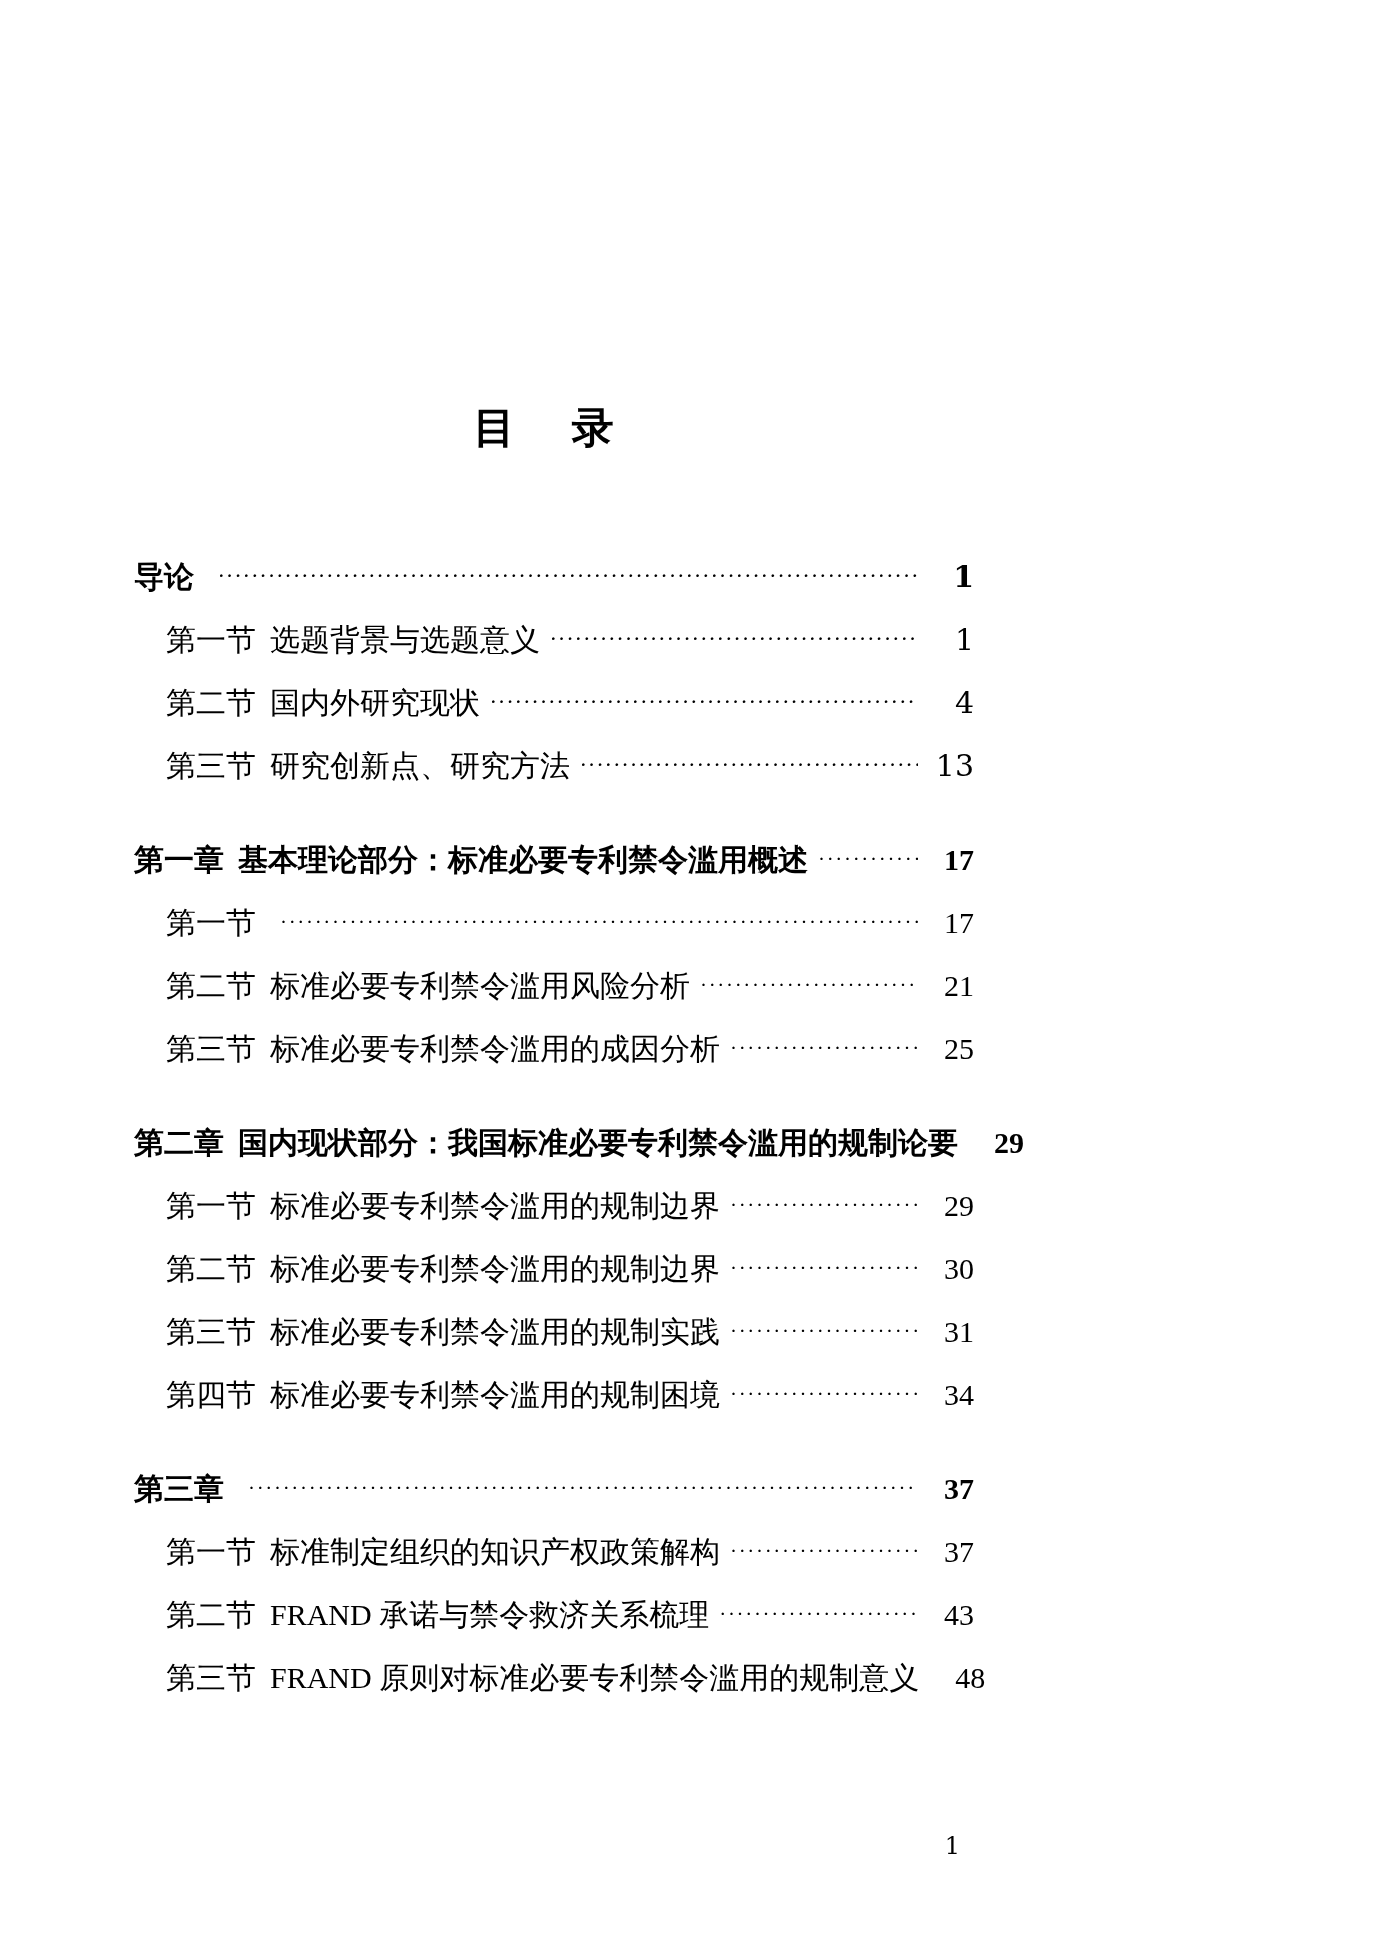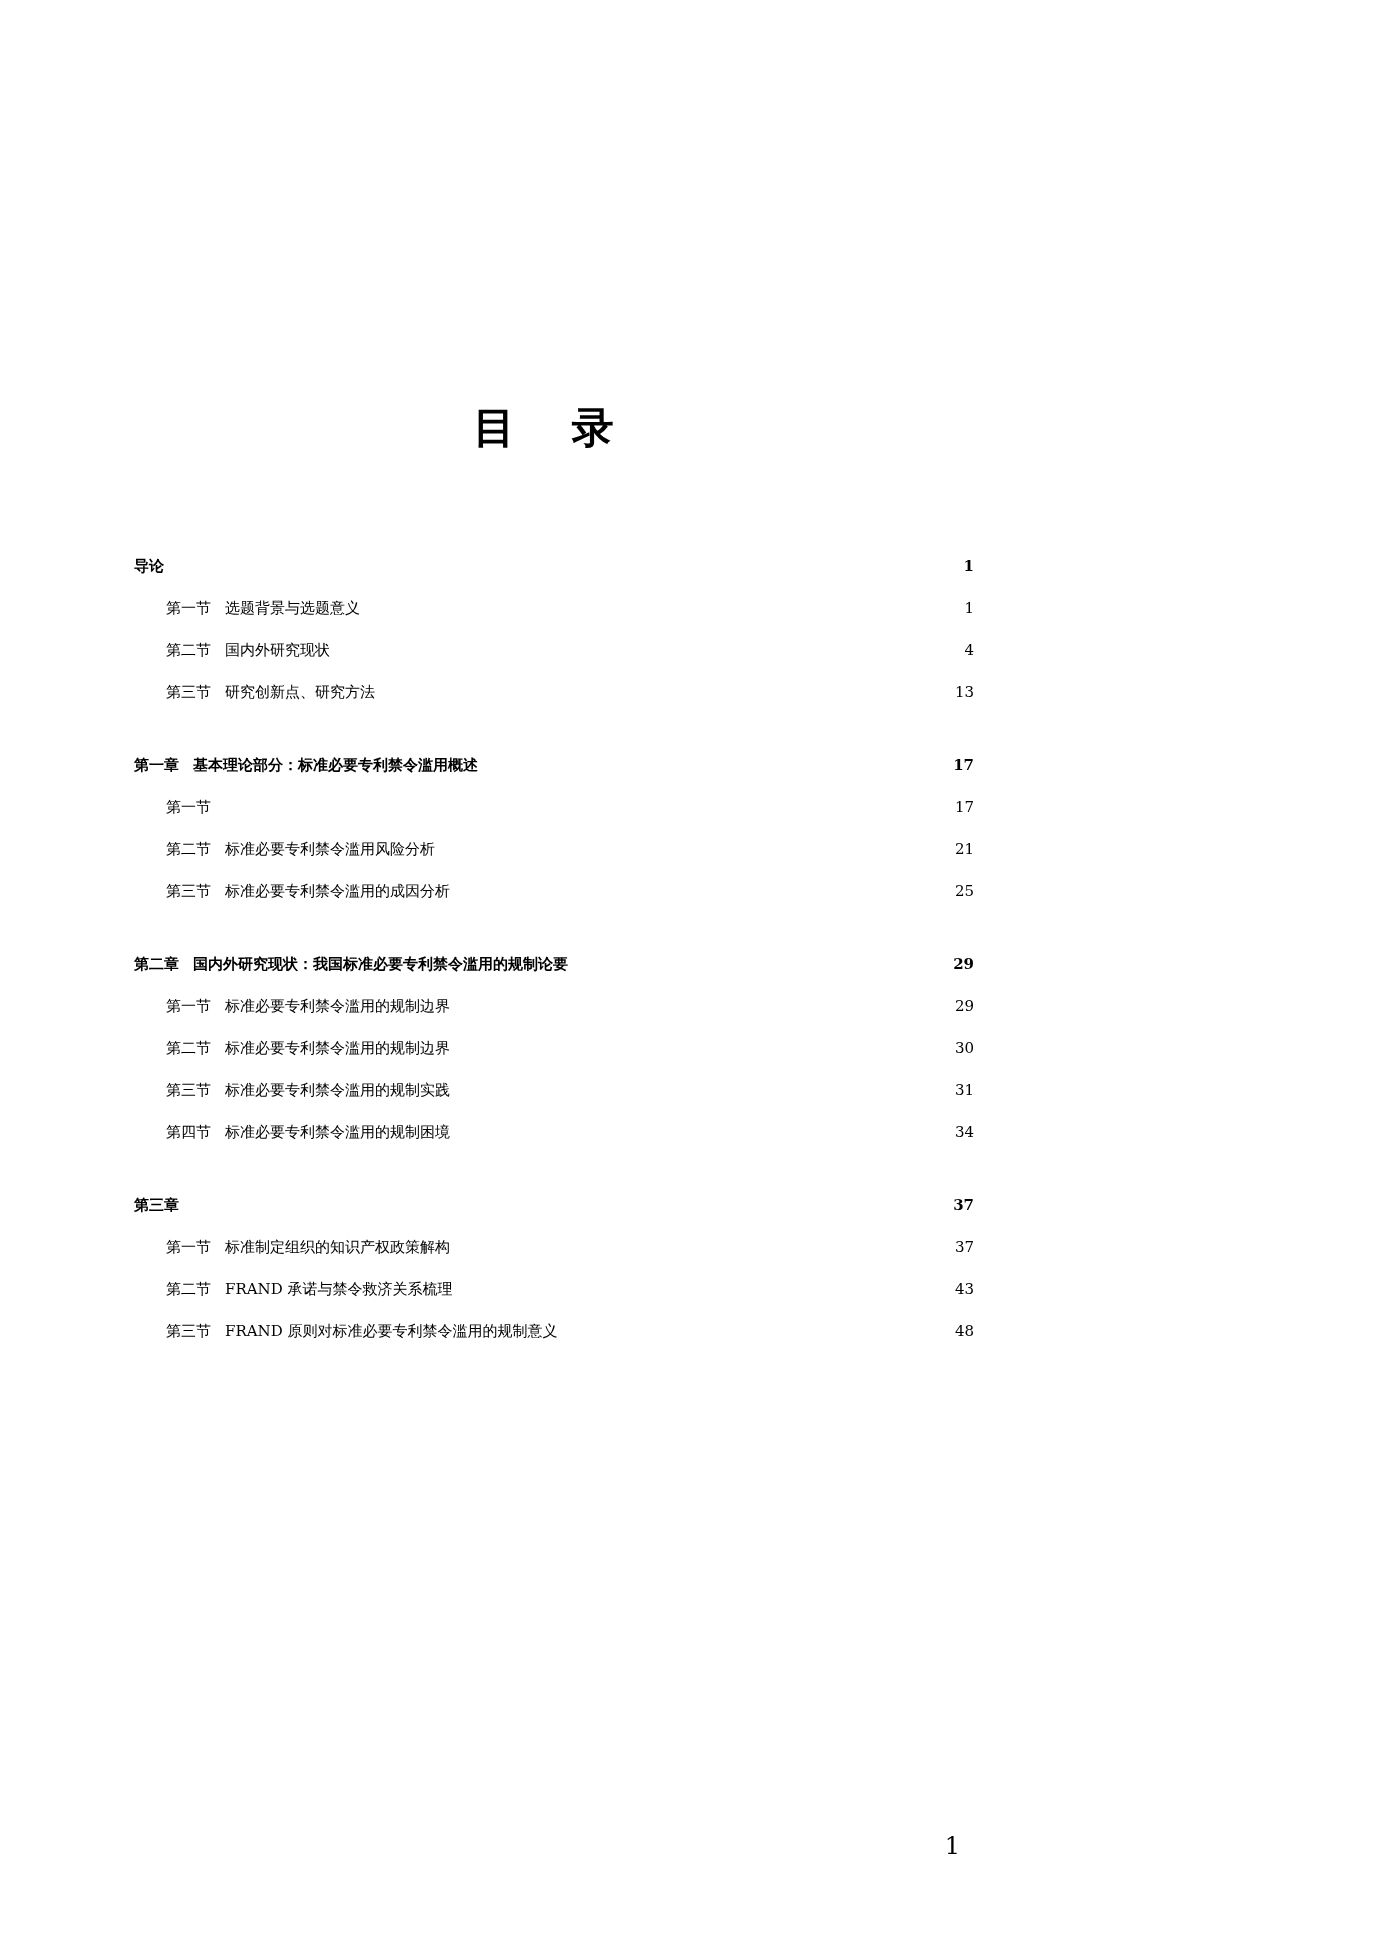--- a/index.html
+++ b/index.html
@@ -28,25 +28,26 @@
   .toc-body {
     margin: 0 auto;
     width: 840px;
     padding-top: 100px;
   }
   .group {
     margin-bottom: 0;
   }
   .group + .group {
     margin-top: 52px;
+    font-family: Liberation Serif, serif;
   }
   .entry {
     display: flex;
-    align-items: flex-start;
-    font-size: 15px;
+    align-items: center;
+    font-size: 30px;
     line-height: 1.4;
     margin-bottom: 21px;
     white-space: nowrap;
   }
   .entry.level-1 {
     font-weight: bold;
     margin-left: 0;
   }
   .entry.level-2 {
     font-weight: normal;
@@ -147,21 +148,21 @@
         <div class="entry level-2">
           <span class="ent-num">第三节</span>
           <span class="ent-label">标准必要专利禁令滥用的成因分析</span>
           <span class="leader"></span>
           <span class="ent-page">25</span>
         </div>
       </div>
       <div class="group">
         <div class="entry level-1">
           <span class="ent-num">第二章</span>
-          <span class="ent-label">国内外研究现状：我国标准必要专利禁令滥用的规制论要</span>
+          <span class="ent-label">国内现状部分：我国标准必要专利禁令滥用的规制论要</span>
           <span class="leader"></span>
           <span class="ent-page">29</span>
         </div>
         <div class="entry level-2">
           <span class="ent-num">第一节</span>
           <span class="ent-label">标准必要专利禁令滥用的规制边界</span>
           <span class="leader"></span>
           <span class="ent-page">29</span>
         </div>
         <div class="entry level-2">

